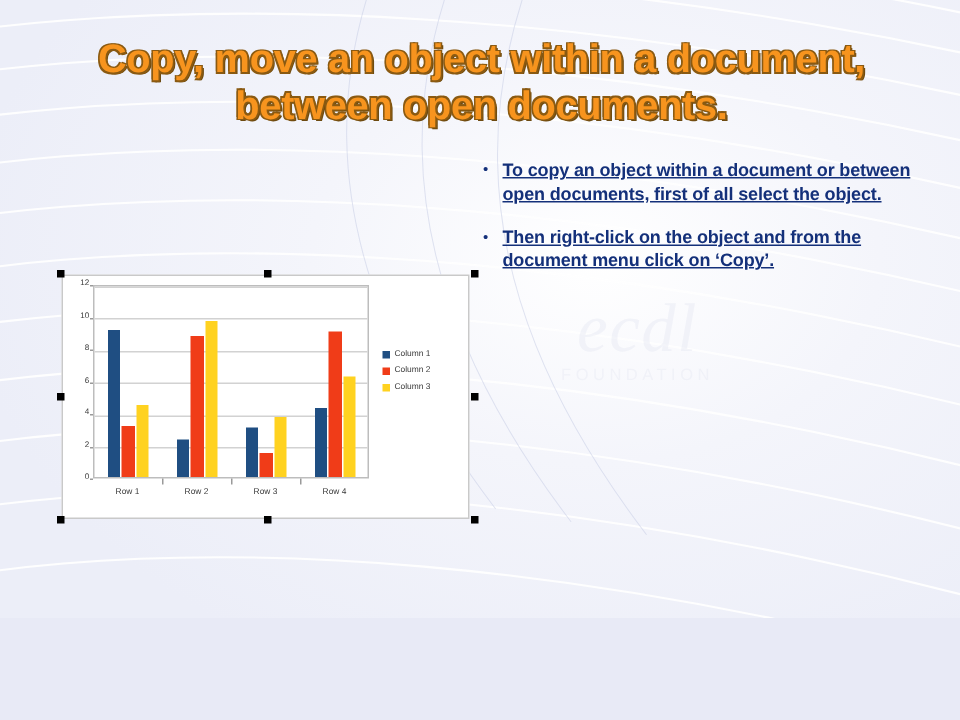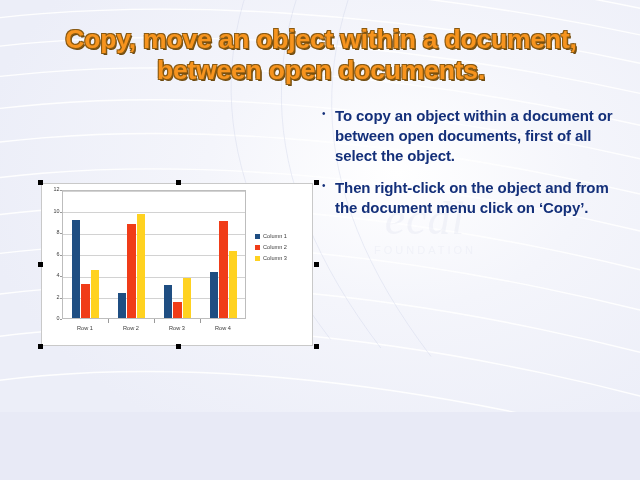--- a/index.html
+++ b/index.html
@@ -94,25 +94,26 @@
   }
   .bullet-dot {
     width: 13px;
     flex: 0 0 13px;
     color: #14307a;
     font-size: 10px;
     line-height: 14px;
     padding-top: 1px;
   }
   .bullet-text {
-    font-size: 15px;
+    font-size: 12px;
     font-weight: bold;
     color: #14307a;
     line-height: 1.32;
     letter-spacing: -0.1px;
+    text-decoration: underline;
   }
 
   
   #chart-object {
     position: absolute;
     left: 41px; top: 183px;
     width: 272px; height: 163px;
     background: #ffffff;
     border: 1px solid #c9c9c9;
     box-sizing: border-box;

